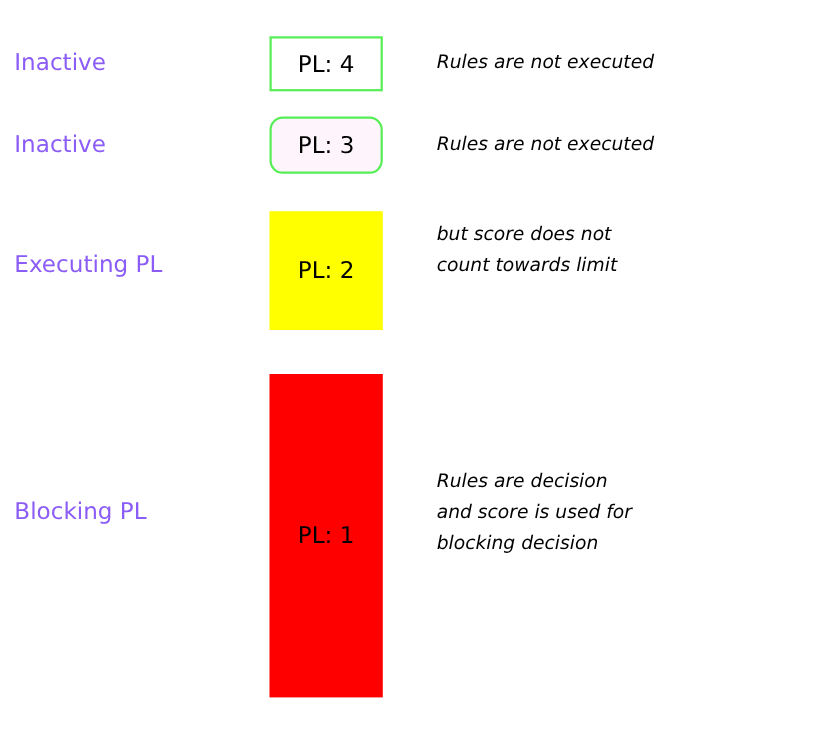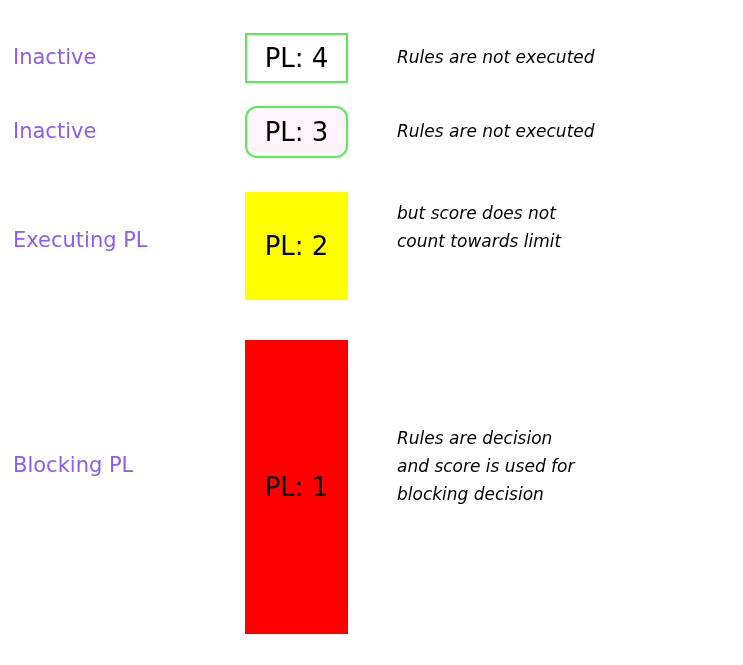--- a/index.html
+++ b/index.html
@@ -44,21 +44,21 @@
   .pl-box {
     position: absolute;
     left: 245px;
     width: 103px;
     box-sizing: border-box;
     display: flex;
     align-items: center;
     justify-content: center;
   }
   .pl-box-label {
-    font-size: 26px;
+    font-size: 21px;
     line-height: 24px;
     color: #000000;
     white-space: nowrap;
   }
   .bordered {
     border: 2px solid #55ee55;
   }
 
   
   .description {

